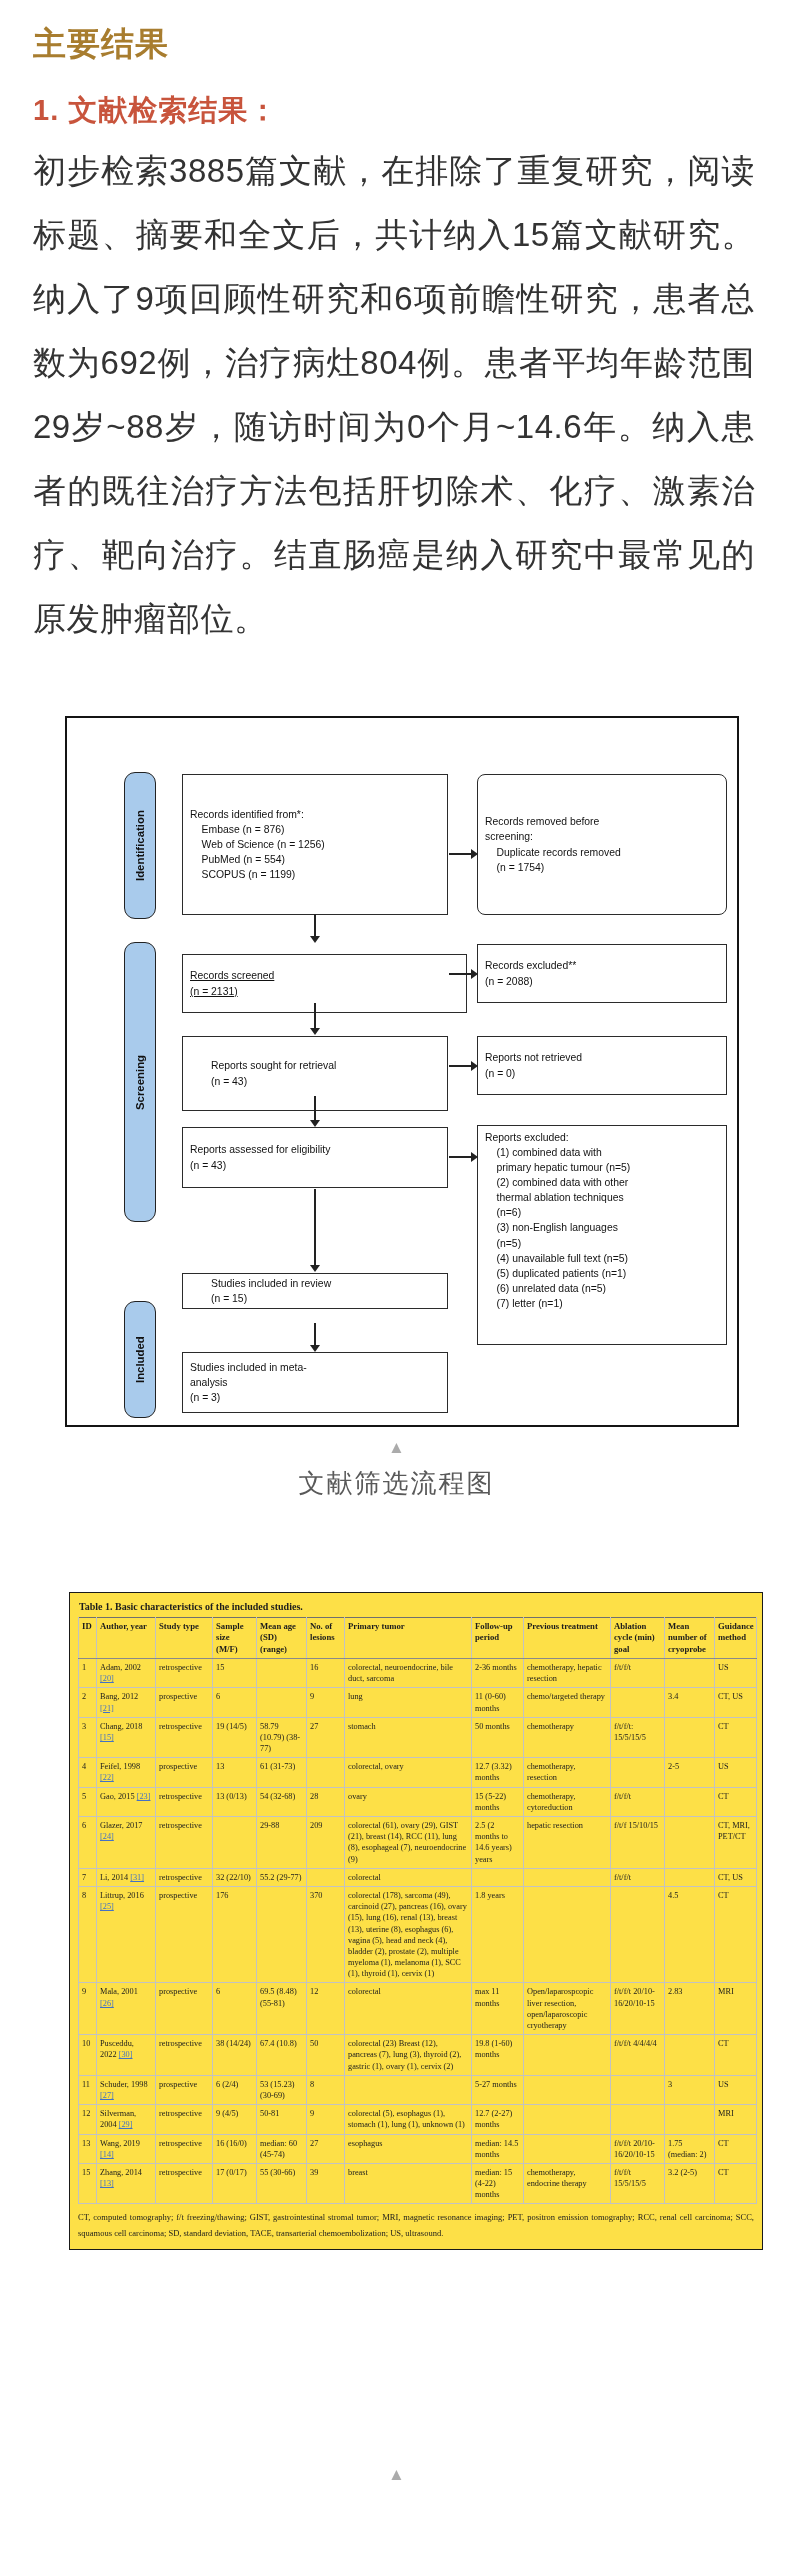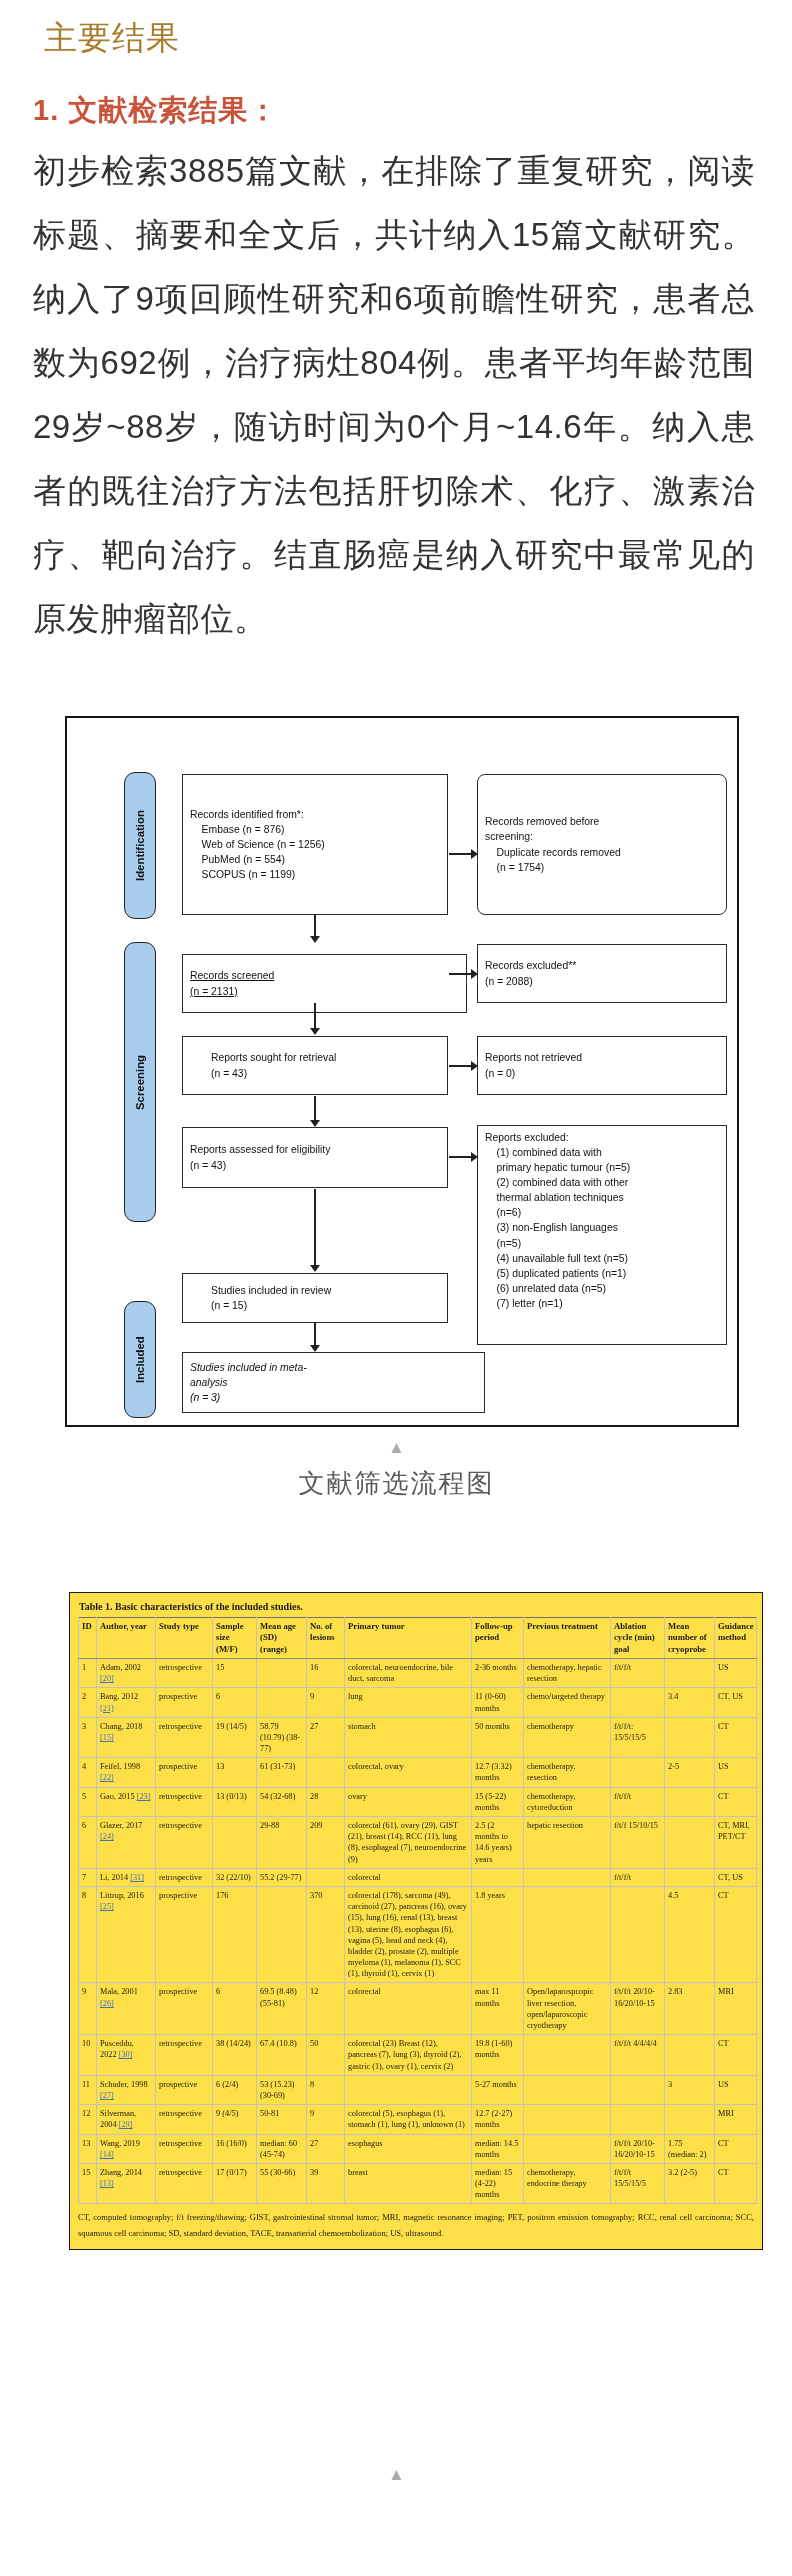--- a/index.html
+++ b/index.html
@@ -1,21 +1,21 @@
 <!DOCTYPE html>
 <html><head>
 <meta charset="utf-8">
 <style>
   html,body{margin:0;padding:0;}
   body{
     width:793px;height:2576px;position:relative;background:#ffffff;
     font-family:"Liberation Sans", sans-serif;overflow:hidden;
   }
   
-  .h1{position:absolute;left:33px;top:16px;font-size:33px;font-weight:400;color:#A87D2F;letter-spacing:1px;margin-left:11px;}
+  .h1{position:absolute;left:33px;top:22px;font-size:33px;font-weight:700;color:#A87D2F;letter-spacing:1px;}
   .h2{position:absolute;left:33px;top:91px;font-size:29px;font-weight:700;color:#C8543C;letter-spacing:1px;}
   .para{
     position:absolute;left:33px;top:139px;width:722px;
     font-size:33px;line-height:64px;color:#333;text-align:justify;
     letter-spacing:0.5px;
   }
   
   .diagram{position:absolute;left:65px;top:716px;width:670px;height:707px;border:2px solid #141414;background:#fff;}
   .dg-header{
     position:absolute;left:113px;top:30px;width:535px;height:36px;background:#F7A70A;
@@ -30,24 +30,24 @@
   .lbl1{top:54px;height:145px;}
   .lbl2{top:224px;height:278px;}
   .lbl3{top:583px;height:115px;}
   .fbox{
     position:absolute;border:1.6px solid #2b2b2b;background:#fff;color:#111;
     font-size:10.4px;line-height:1.45;display:flex;align-items:center;
     padding:4px 7px;box-sizing:border-box;white-space:pre-wrap;
   }
   .b1l{left:115px;top:56px;width:266px;height:141px;}
   .b2l{left:115px;top:236px;width:285px;height:59px;text-decoration:underline;}
-  .b3l{left:115px;top:318px;width:266px;height:59px;padding-left:28px;}
+  .b3l{left:115px;top:318px;width:266px;height:75px;padding-left:28px;}
   .b4l{left:115px;top:409px;width:266px;height:61px;}
-  .b5l{left:115px;top:555px;width:266px;height:50px;padding-left:28px;}
-  .b6l{left:115px;top:634px;width:303px;height:61px;font-style:italic;}
+  .b5l{left:115px;top:555px;width:266px;height:36px;padding-left:28px;}
+  .b6l{left:115px;top:634px;width:266px;height:61px;}
   .b1r{left:410px;top:56px;width:250px;height:141px;border-radius:8px;}
   .b2r{left:410px;top:226px;width:250px;height:59px;}
   .b3r{left:410px;top:318px;width:250px;height:59px;}
   .b4r{left:410px;top:407px;width:250px;height:220px;align-items:flex-start;}
   .varrow{position:absolute;left:247px;width:1.6px;background:#222;}
   .varrow::after{content:"";position:absolute;left:-4.2px;top:100%;margin-top:-2px;border:5px solid transparent;border-top:7px solid #222;border-bottom:0;}
   .va1{top:196px;height:24px;}
   .va2{top:285px;height:27px;}
   .va3{top:378px;height:26px;}
   .va4{top:471px;height:78px;}

